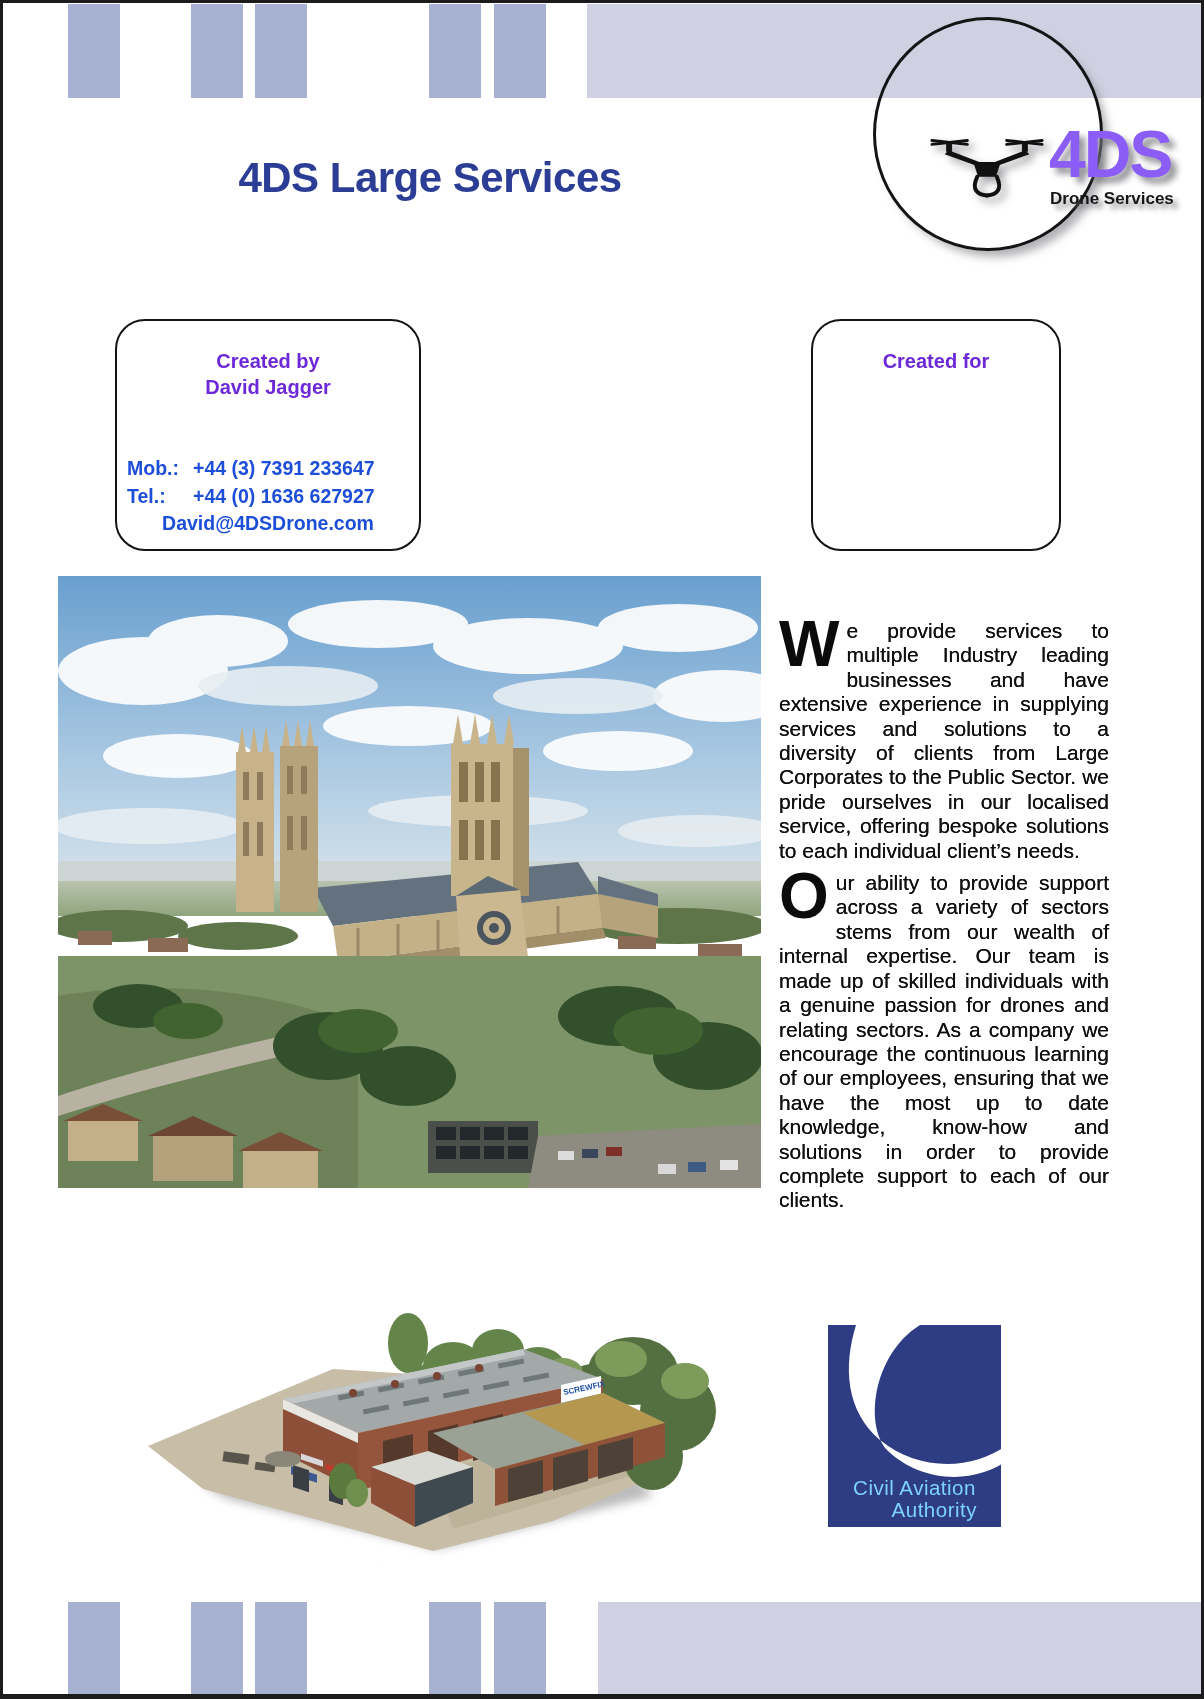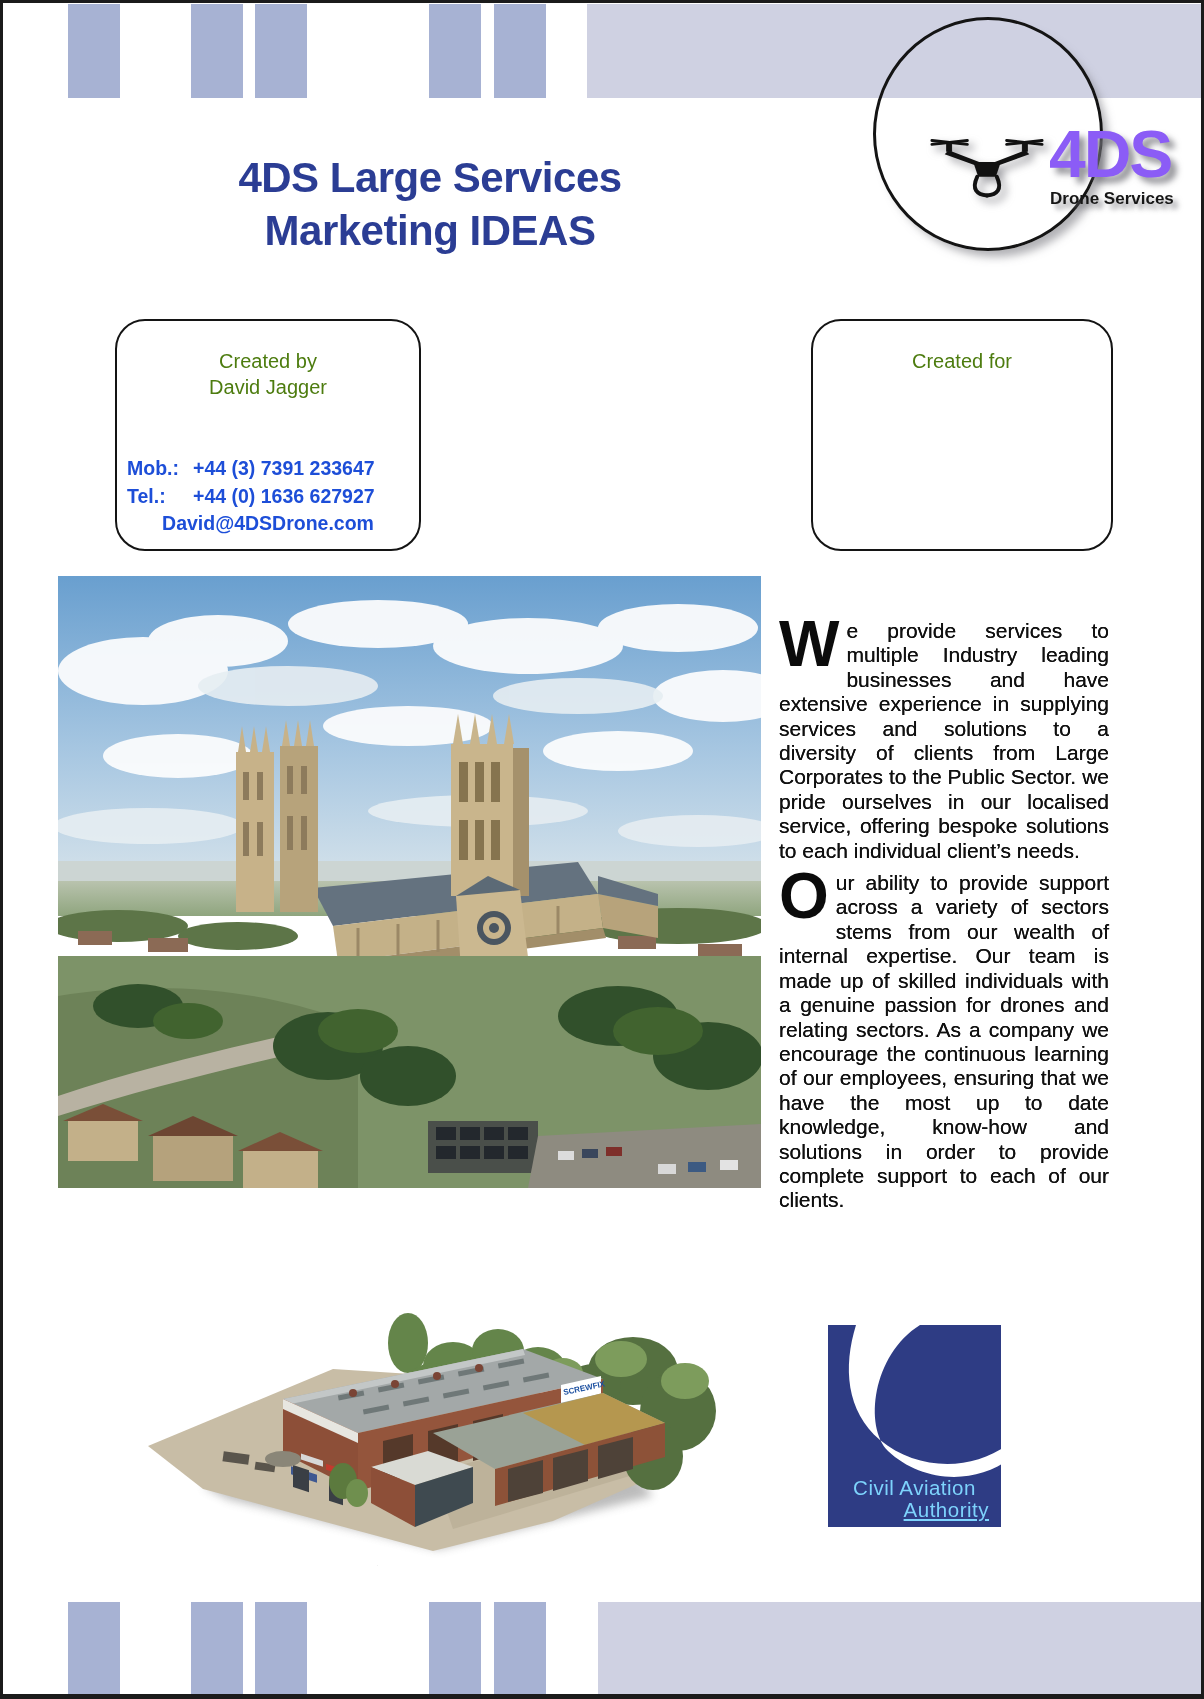--- a/index.html
+++ b/index.html
@@ -22,43 +22,43 @@
               text-shadow:6px 6px 6px rgba(115,115,122,.75);}
   .logo-sub{position:absolute;left:1047px;top:186px;width:140px;font-weight:bold;font-size:17px;
             color:#161616;text-shadow:5px 5px 5px rgba(115,115,122,.75);}
   
   .title{position:absolute;left:160px;top:148px;width:534px;text-align:center;color:#2b3d94;
          font-weight:bold;font-size:42px;line-height:53px;letter-spacing:-.5px;}
   
   .card{position:absolute;top:316px;height:232px;border:2px solid #141414;border-radius:30px;
         box-sizing:border-box;background:#fff;}
   .card.left{left:112px;width:306px;}
-  .card.right{left:808px;width:302px;}
-  .card-heading{margin-top:27px;text-align:center;font-weight:normal;font-size:20px;line-height:26px;color:#4d7c0f;}
+  .card.right{left:808px;width:250px;}
+  .card-heading{margin-top:27px;text-align:center;font-weight:bold;font-size:20px;line-height:26px;color:#6d28d9;}
   .contact{position:absolute;left:10px;right:10px;top:134px;font-weight:bold;font-size:19.5px;
            line-height:27.5px;color:#1d4ed8;}
   .contact-row{display:flex;}
   .contact-label{width:66px;flex:0 0 auto;}
   .contact-email{text-align:center;}
   
   .photo{position:absolute;left:55px;top:573px;width:703px;height:612px;}
   .col{position:absolute;left:776px;top:616px;width:330px;color:#101010;font-size:21px;
        line-height:24.4px;text-align:justify;text-shadow:0 0 .45px #101010;}
   .col p{margin:0;}
   .col p + p{margin-top:8px;}
   .dropcap{float:left;font-weight:bold;font-size:64px;line-height:47px;padding:2px 7px 0 0;
            text-shadow:none;color:#0b0b0b;}
   
   .warehouse{position:absolute;left:130px;top:1278px;width:585px;height:285px;}
   .caa{position:absolute;left:825px;top:1322px;width:173px;height:202px;background:#2e3c84;}
   .caa svg{position:absolute;left:0;top:0;overflow:visible;}
   .caa-text{position:absolute;left:0;right:0;bottom:6px;color:#7dd3fc;font-size:20.5px;line-height:22px;
             letter-spacing:.5px;}
   .caa-line1{text-align:center;}
-  .caa-line2{text-align:right;padding-right:12px;text-decoration:underline;}
+  .caa-line2{text-align:right;padding-right:24px;}
 </style>
 </head>
 <body>
 
 <div class="page">
 
   <div class="bar b1"></div>
   <div class="bar b2"></div>
   <div class="bar b3"></div>
   <div class="bar b4"></div>
@@ -80,21 +80,20 @@
       <path d="M46,30 L74,30 L69,45 L51,45 Z" stroke="none"></path>
       <path d="M50,45 C44,58 50,63 60,64" fill="none" stroke-width="4" stroke-linecap="round"></path>
       <path d="M70,45 C76,58 70,63 60,64" fill="none" stroke-width="4" stroke-linecap="round"></path>
     </g>
   </svg>
   <div class="logo-brand">4DS</div>
   <div class="logo-sub">Drone Services</div>
 
   <div class="title">
     <div>4DS Large Services</div>
-    <div>Marketing IDEAS</div>
   </div>
 
   <div class="card left">
     <div class="card-heading">
       <div>Created by</div>
       <div>David Jagger</div>
     </div>
     <div class="contact">
       <div class="contact-row">
         <span class="contact-label">Mob.:</span>

